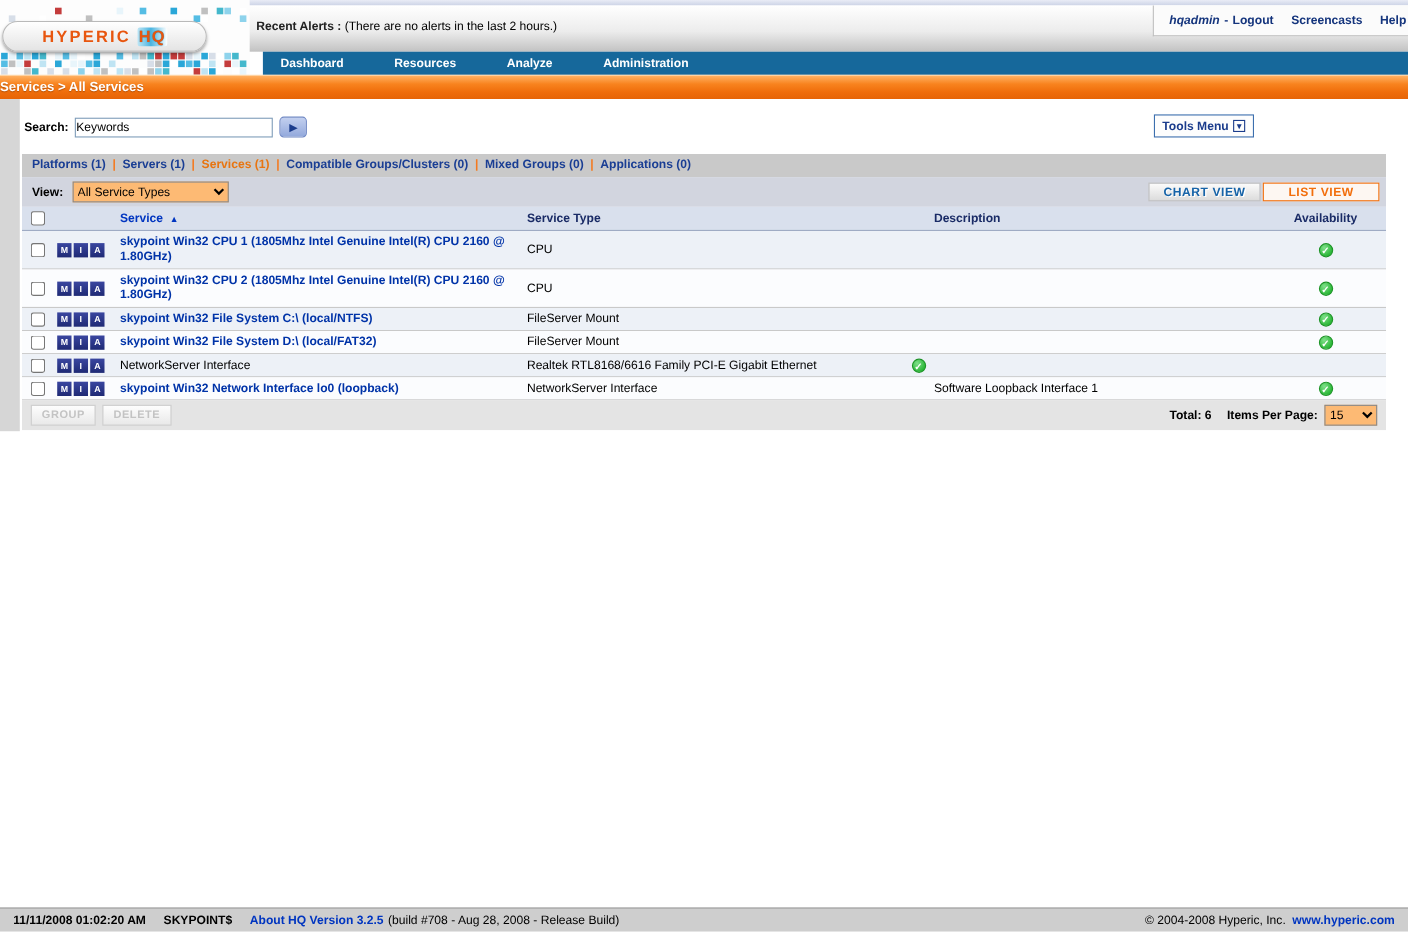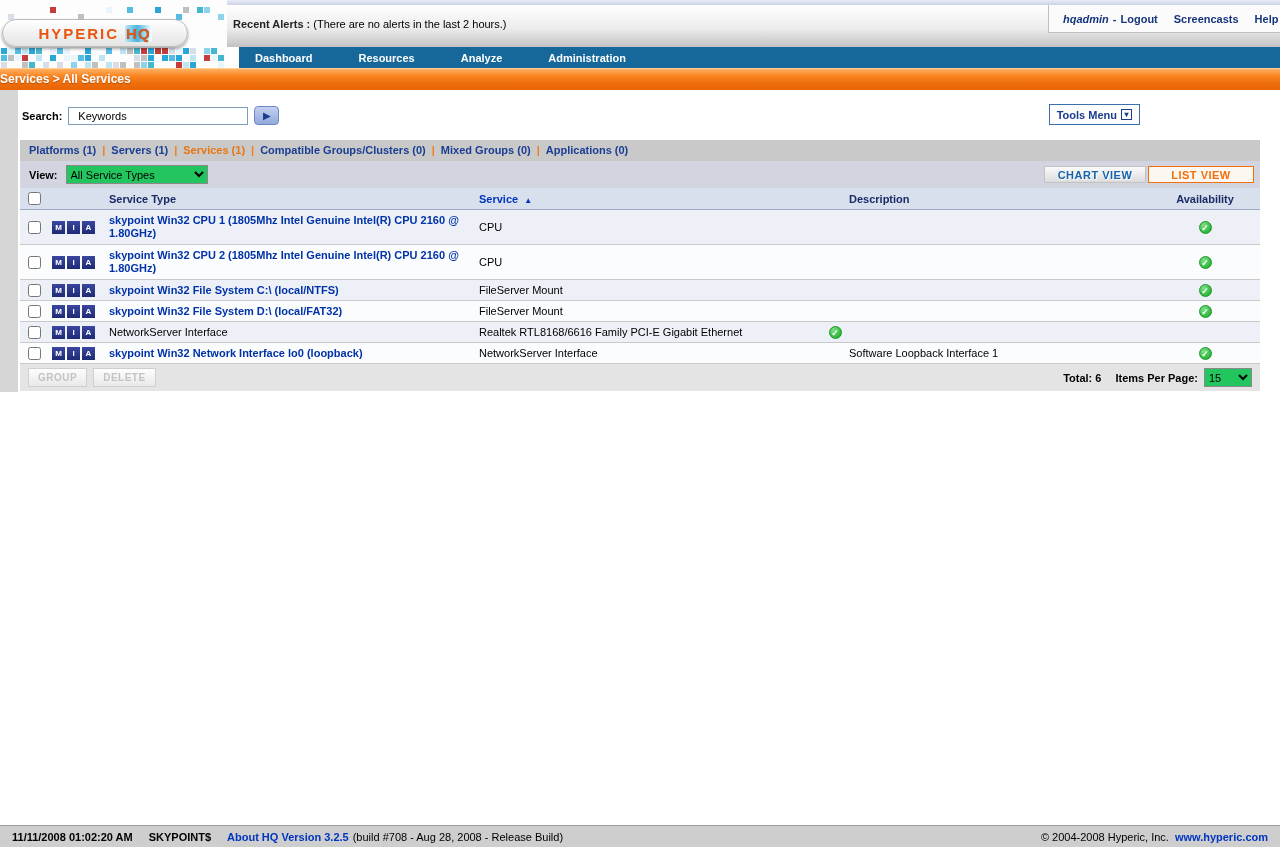--- a/index.html
+++ b/index.html
@@ -42,40 +42,40 @@
   .breadcrumb { position:absolute; top:68px; left:0; width:1280px; height:22px;
     background:linear-gradient(#ffb061 0%, #f8831f 35%, #ef6d0b 70%, #e66406 100%);
     border-top:1px solid #ffcf9a; color:#fff; font-weight:bold; font-size:12px;
     line-height:21px; text-shadow:0 1px 1px rgba(120,50,0,.5); }
   
   .content { position:absolute; top:90px; left:0; width:1280px; height:735px; background:#fff; }
   .left-strip { position:absolute; top:0; left:0; width:18px; height:302px; background:#d6d6d6; }
   .search-row { position:absolute; top:16px; left:22px; display:flex; align-items:center; }
   .search-label { font-weight:bold; margin-right:6px; }
   .search-input { width:180px; height:18px; border:1px solid #7f9db9; font-family:"Liberation Sans",sans-serif;
-    font-size:11px; padding:1px 9px; }
+    font-size:11px; padding:1px 0; }
   .go-btn { width:25px; height:19px; margin-left:6px; border:1px solid #6e87c4; border-radius:4px;
     background:linear-gradient(#c3d0ef,#93a9dc); color:#1b3c8c; font-size:10px;
     display:flex; align-items:center; justify-content:center; cursor:pointer; }
   .tools-btn { position:absolute; top:14px; right:140px; height:21px; padding:0 7px;
     background:#fdfdfd; border:1px solid #3c6fae; color:#1b3c8c; font-weight:bold;
     display:flex; align-items:center; cursor:pointer; }
   .tools-dd { display:inline-flex; width:11px; height:11px; border:1px solid #1b3c8c; margin-left:4px;
     align-items:center; justify-content:center; font-size:8px; line-height:1; }
   
   .tabs-bar { position:absolute; top:50px; left:20px; width:1240px; height:21px;
     background:#c9c9c9; line-height:21px; padding-left:9px; white-space:nowrap; }
   .tab { color:#1a3e94; font-weight:bold; cursor:pointer; }
   .tab.active { color:#e87511; }
   .tab + .tab::before { content:"|"; color:#f47a1f; font-weight:bold; margin:0 6px; }
   
   .view-bar { position:absolute; top:71px; left:20px; width:1240px; height:27px;
     background:#d2d5df; display:flex; align-items:center; padding-left:9px; }
   .view-label { font-weight:bold; margin-right:8px; }
-  select { font-family:"Liberation Sans",sans-serif; font-size:11px; height:19px; border:1px solid #8a8a8a; background:#22c55e; }
+  select { font-family:"Liberation Sans",sans-serif; font-size:11px; height:19px; border:1px solid #8a8a8a; background:#fdba74; }
   .view-select { width:142px; }
   .view-toggle { position:absolute; right:6px; top:5px; display:flex; }
   .chart-view-btn { width:102px; height:17px; background:linear-gradient(#fbfbfb,#dcdcdc);
     border:1px solid #c2c2c2; color:#1663a8; font-weight:bold; font-size:11px;
     display:flex; align-items:center; justify-content:center; letter-spacing:.5px; cursor:pointer;
     text-shadow:1px 1px 0 #fff; }
   .list-view-btn { width:106px; height:17px; background:#fdf7f2; border:1px solid #f26f0d;
     color:#f26f0d; font-weight:bold; font-size:11px; margin-left:2px;
     display:flex; align-items:center; justify-content:center; letter-spacing:.5px; cursor:pointer; }
   
@@ -267,25 +267,25 @@
       <div class="list-view-btn">LIST VIEW</div>
     </div>
   </div>
 
   <div class="tbl">
     <div class="thead">
       <div class="c c0">
           <input type="checkbox" class="cbx" style="">
         </div>
       <div class="c c1"></div>
-      <div class="c c3 hcell">Service Type</div>
       <div class="c c2">
         <span class="sort-link">Service</span>
         <span class="sort-arrow">▲</span>
       </div>
+      <div class="c c3 hcell">Service Type</div>
       <div class="c c4 hcell">Description</div>
       <div class="c c5 hcell">Availability</div>
     </div>
     <div id="tbody">
         <div class="trow alt" style="min-height: 35px;">
           <div class="c c0">
             <input type="checkbox" class="cbx" style="">
           </div>
           <div class="c c1">
             <span class="mia">M</span>

